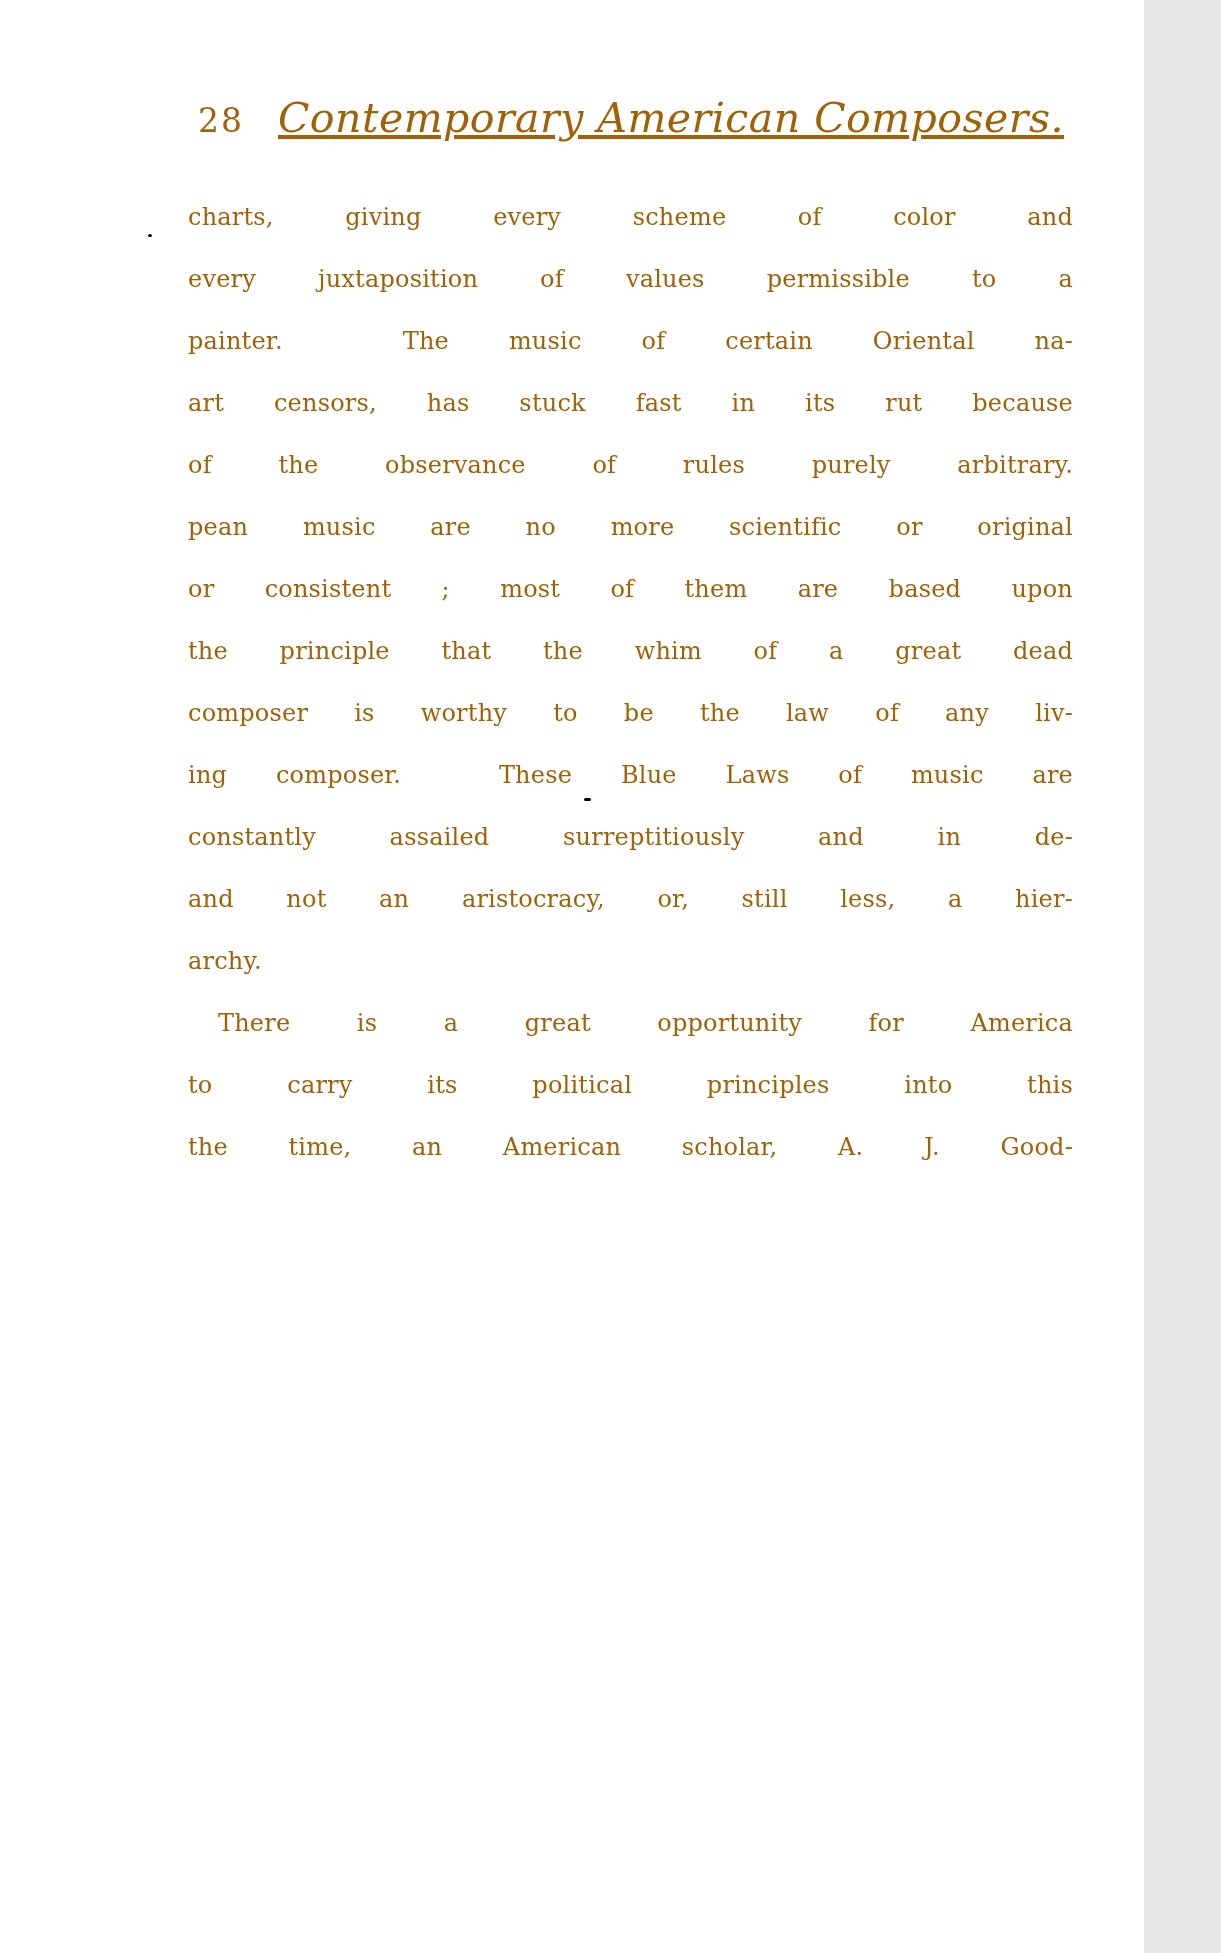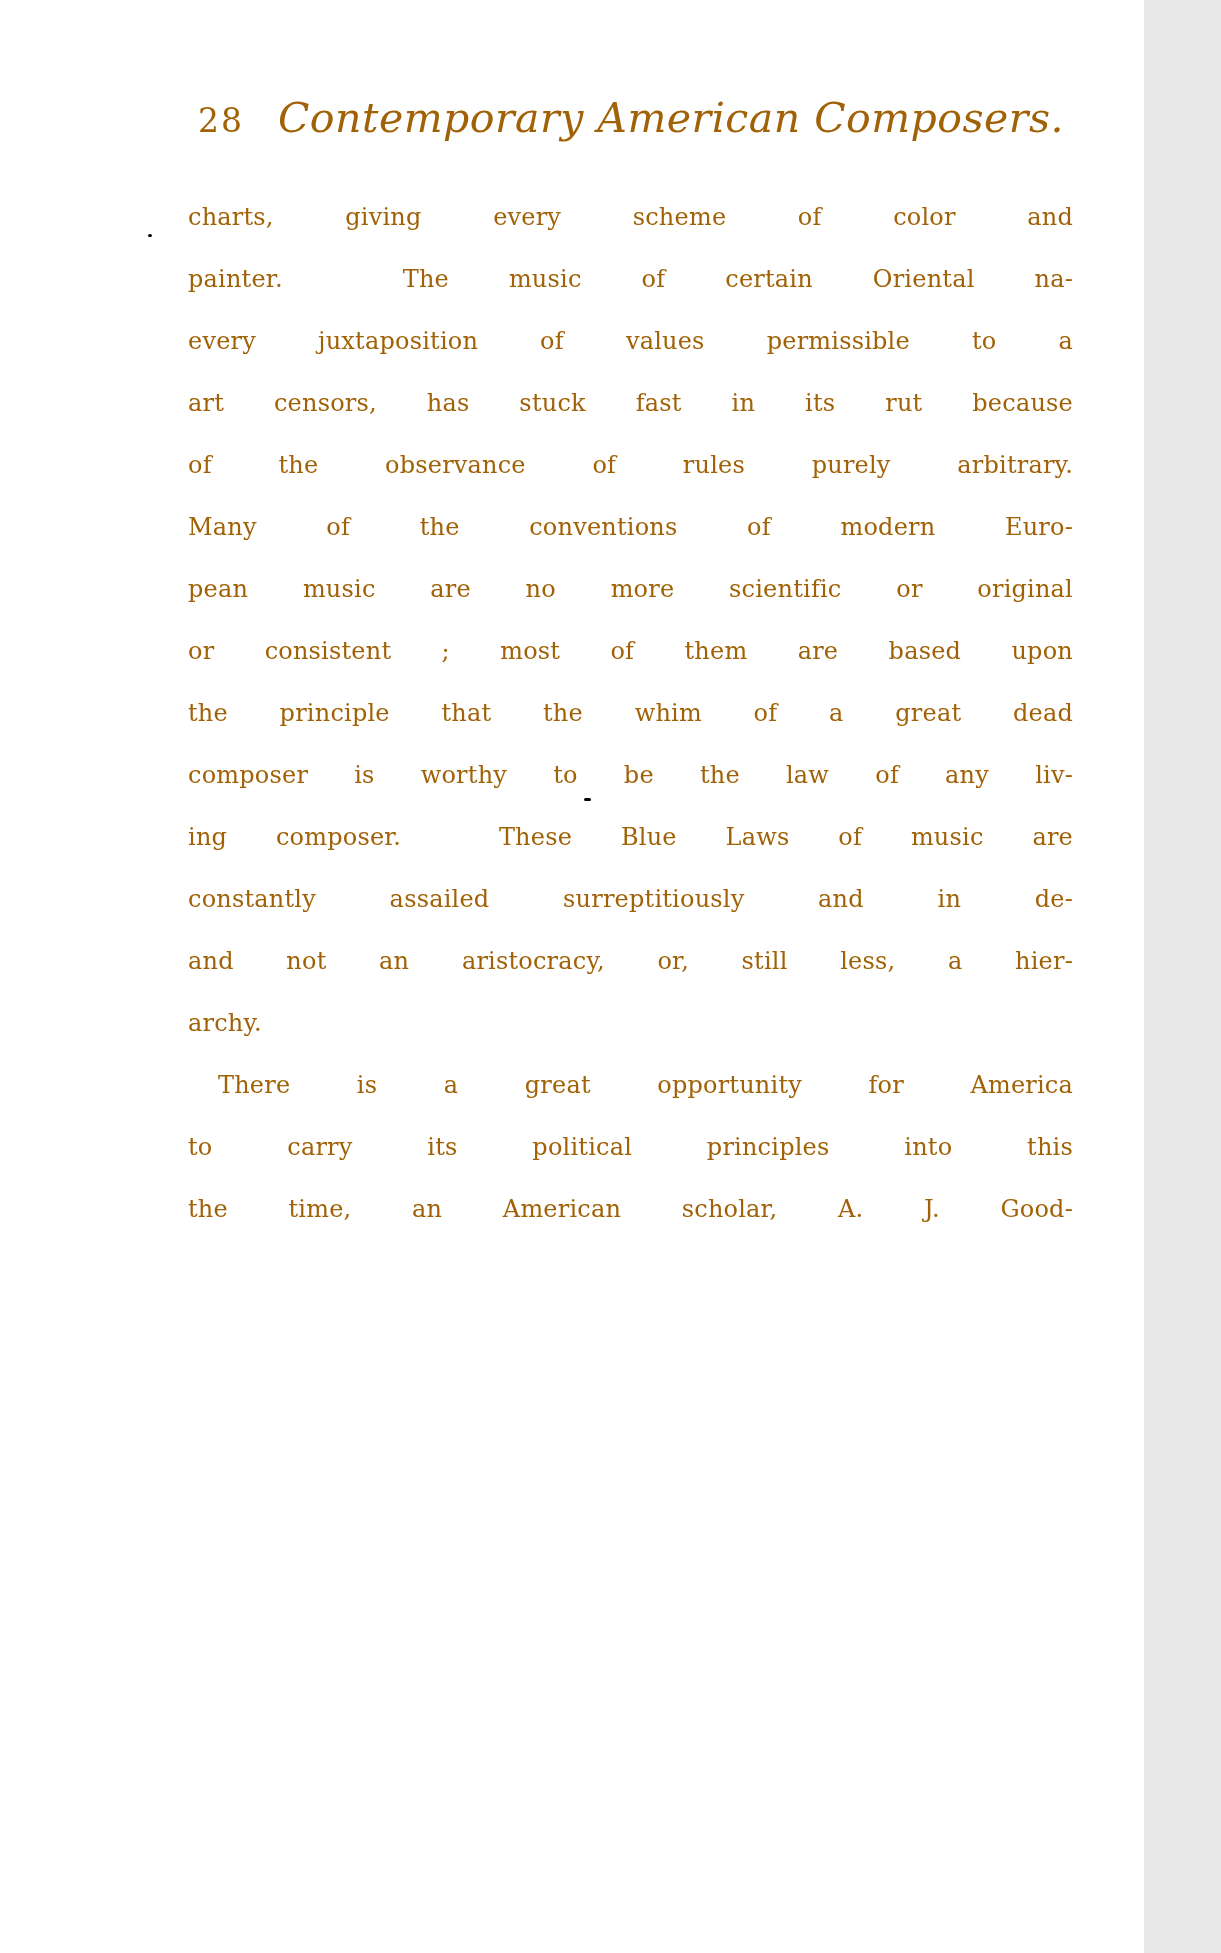--- a/index.html
+++ b/index.html
@@ -22,20 +22,21 @@
     white-space: nowrap;
   }
   .folio {
     font-size: 33px;
     letter-spacing: 2px;
   }
   .running-title {
     font-style: italic;
     font-size: 41px;
     letter-spacing: 0.5px;
+    text-decoration: underline;
   }
   .text-block {
     position: absolute;
     left: 188px;
     top: 186px;
     width: 885px;
   }
   .line {
     height: 62px;
     line-height: 62px;
@@ -95,25 +96,24 @@
 
 <div class="page">
 
   <header class="running-head">
     <span class="folio">28</span>
     <span class="running-title">Contemporary American Composers.</span>
   </header>
 
   <main class="text-block">
     <div class="line">charts, giving every scheme of color and</div>
+    <div class="line">every juxtaposition of values permissible to a</div>
     <div class="line">painter.&nbsp; The music of certain Oriental na-</div>
-    <div class="line">every juxtaposition of values permissible to a</div>
     <div class="line">art censors, has stuck fast in its rut because</div>
     <div class="line">of the observance of rules purely arbitrary.</div>
-    <div class="line">Many of the conventions of modern Euro-</div>
     <div class="line">pean music are no more scientific or original</div>
     <div class="line">or consistent&nbsp;; most of them are based upon</div>
     <div class="line">the principle that the whim of a great dead</div>
     <div class="line">composer is worthy to be the law of any liv-</div>
     <div class="line">ing composer.&nbsp; These Blue Laws of music are</div>
     <div class="line">constantly assailed surreptitiously and in de-</div>
     <div class="line">and not an aristocracy, or, still less, a hier-</div>
     <div class="line para-end">archy.</div>
     <div class="line indent">There is a great opportunity for America</div>
     <div class="line">to carry its political principles into this</div>

